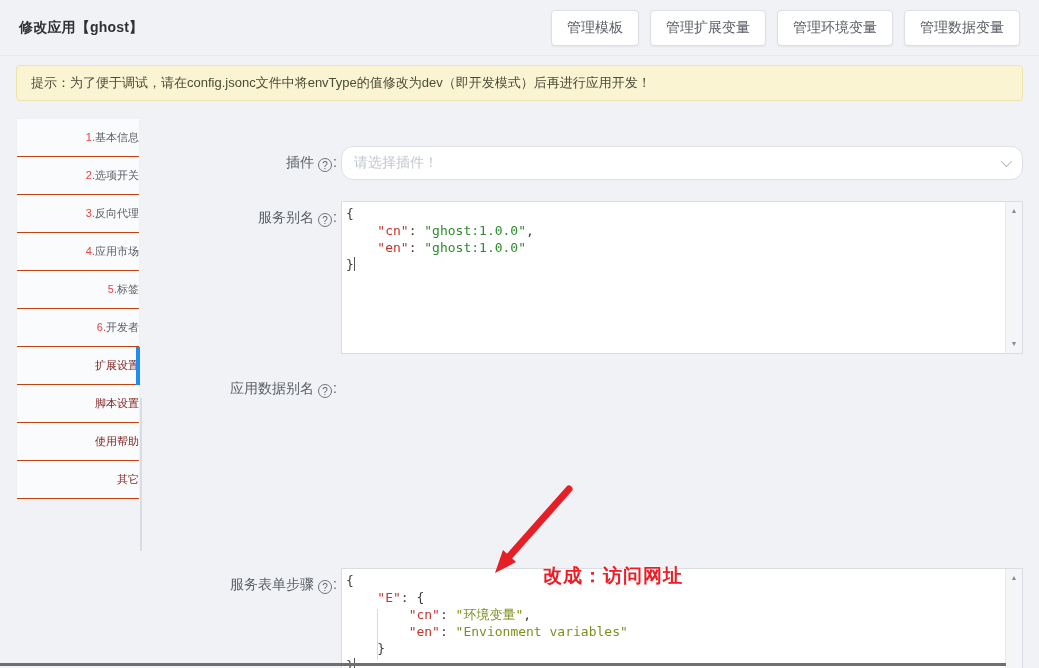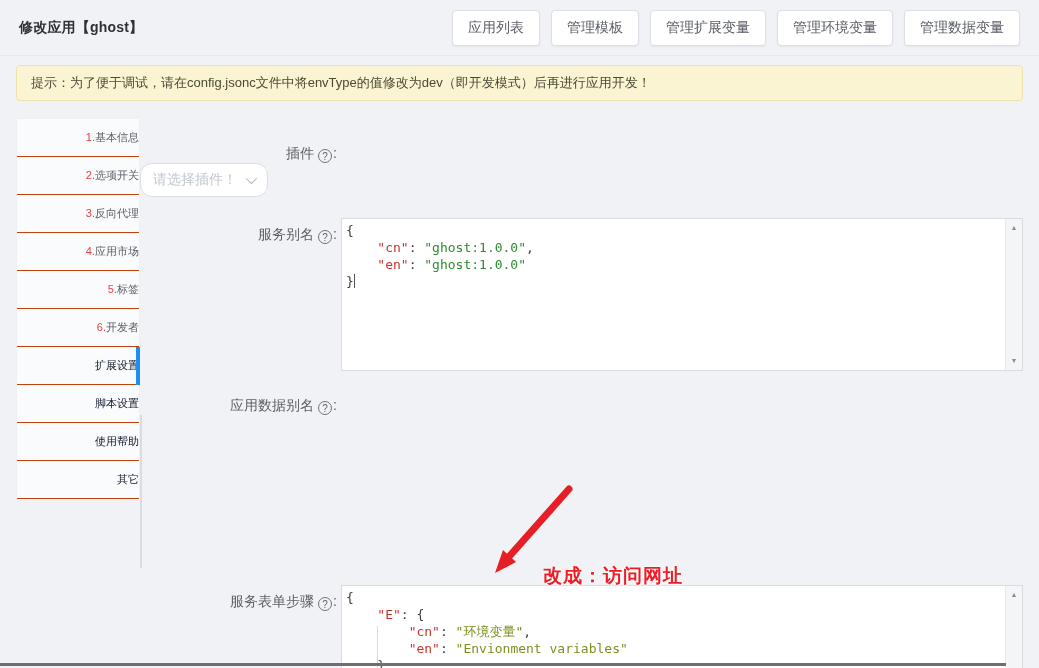--- a/index.html
+++ b/index.html
@@ -32,29 +32,29 @@
   .sidebar {
     width:124px; background:#fafbfc; border:1px solid #eef0f3; border-bottom:none;
     flex:none;
   }
   .side-item {
     position:relative; height:38px; line-height:37px; padding-left:24px;
     font-size:11px; color:#5a5e66; border-bottom:1px solid #c2410c;
     cursor:pointer; white-space:nowrap;text-align:right;
   }
   .side-item .num { color:#e64242; }
-  .side-item.muted { color:#0f172a;font-family:Liberation Serif, serif; }
+  .side-item.muted { color:#7f1d1d;font-family:Liberation Serif, serif; }
   .side-item.active::after {
     content:""; position:absolute; right:-1px; top:0; width:4px; height:38px;
     background:#1f8cf0;
   }
   
   .form { flex:1; }
   .form-row { display:flex; align-items:flex-start; }
-  .row-plugin { margin-top:19px; margin-bottom:21px;flex-direction:column; }
+  .row-plugin { margin-top:28px; margin-bottom:21px; }
   .row-gap18 { margin-bottom:18px; }
   .row-gap17 { margin-bottom:17px;flex-direction:column; }
   .form-label {
     width:201px; flex:none; text-align:right; padding:8px 4px 0 0;
     font-size:14px; color:#5b5f66; white-space:nowrap;
   }
   .help-icon {
     display:inline-block; width:14px; height:14px; line-height:13px; text-align:center;
     border:1px solid #6f7379; border-radius:50%; font-size:10px; color:#5b5f66;
     margin:0 1px 0 4px; vertical-align:-2px; cursor:pointer;
@@ -119,21 +119,20 @@
   }
 </style>
 </head>
 <body>
 
 <div class="page">
 
   <div class="header">
     <div class="page-title">修改应用【ghost】</div>
     <div class="header-actions">
-        <button class="hbtn">应用列表</button>
         <button class="hbtn">管理模板</button>
         <button class="hbtn">管理扩展变量</button>
         <button class="hbtn">管理环境变量</button>
         <button class="hbtn">管理数据变量</button>
       </div>
   </div>
 
   <div class="tip">
     <span>提示：为了便于调试，请在config.jsonc文件中将envType的值修改为dev（即开发模式）后再进行应用开发！</span>
   </div>

